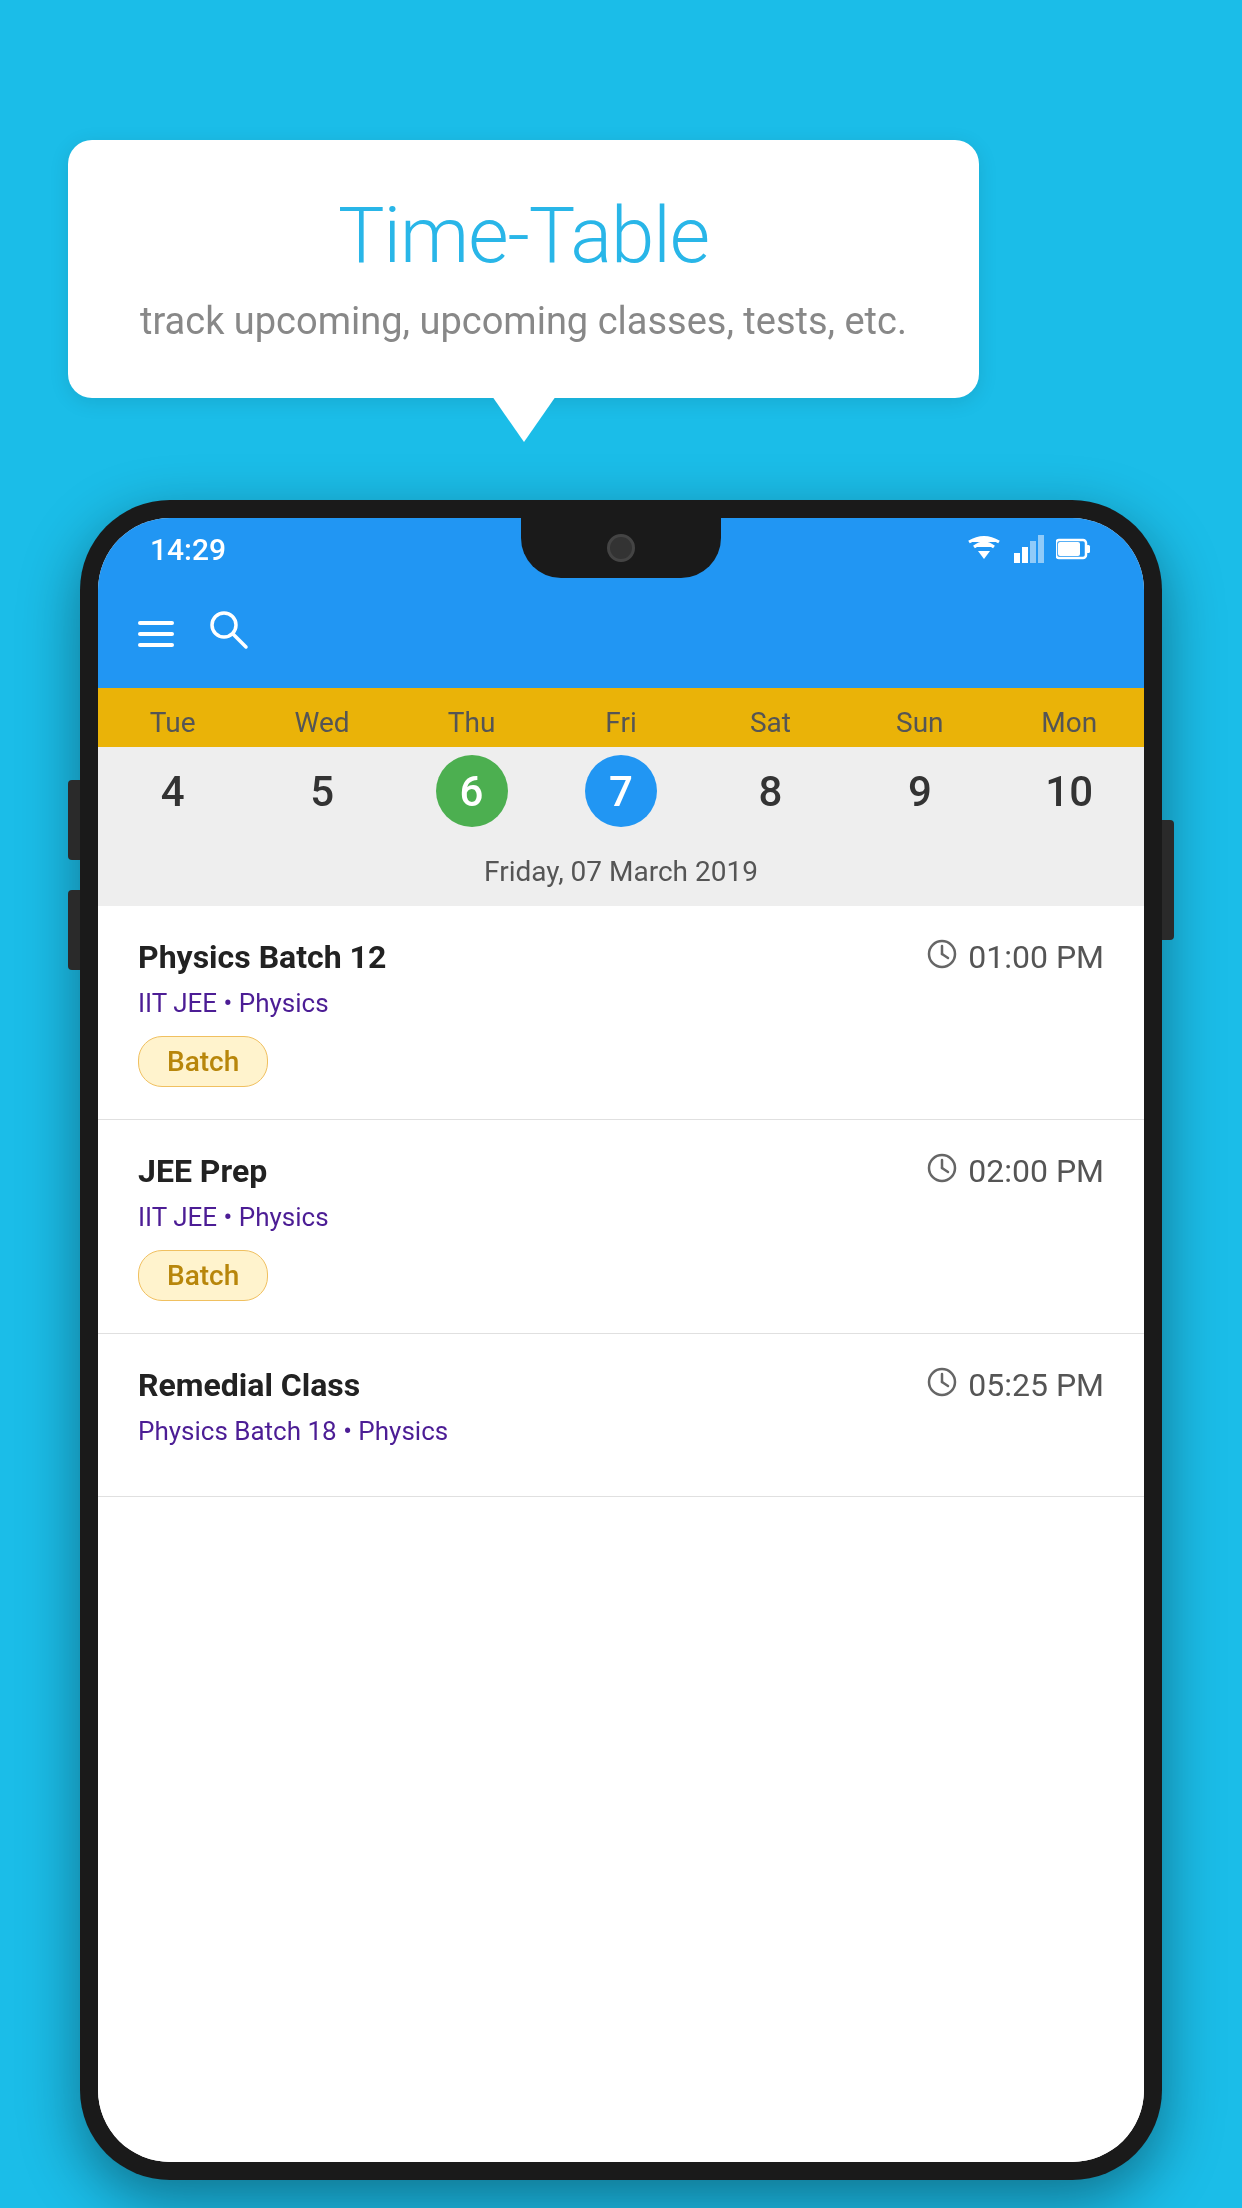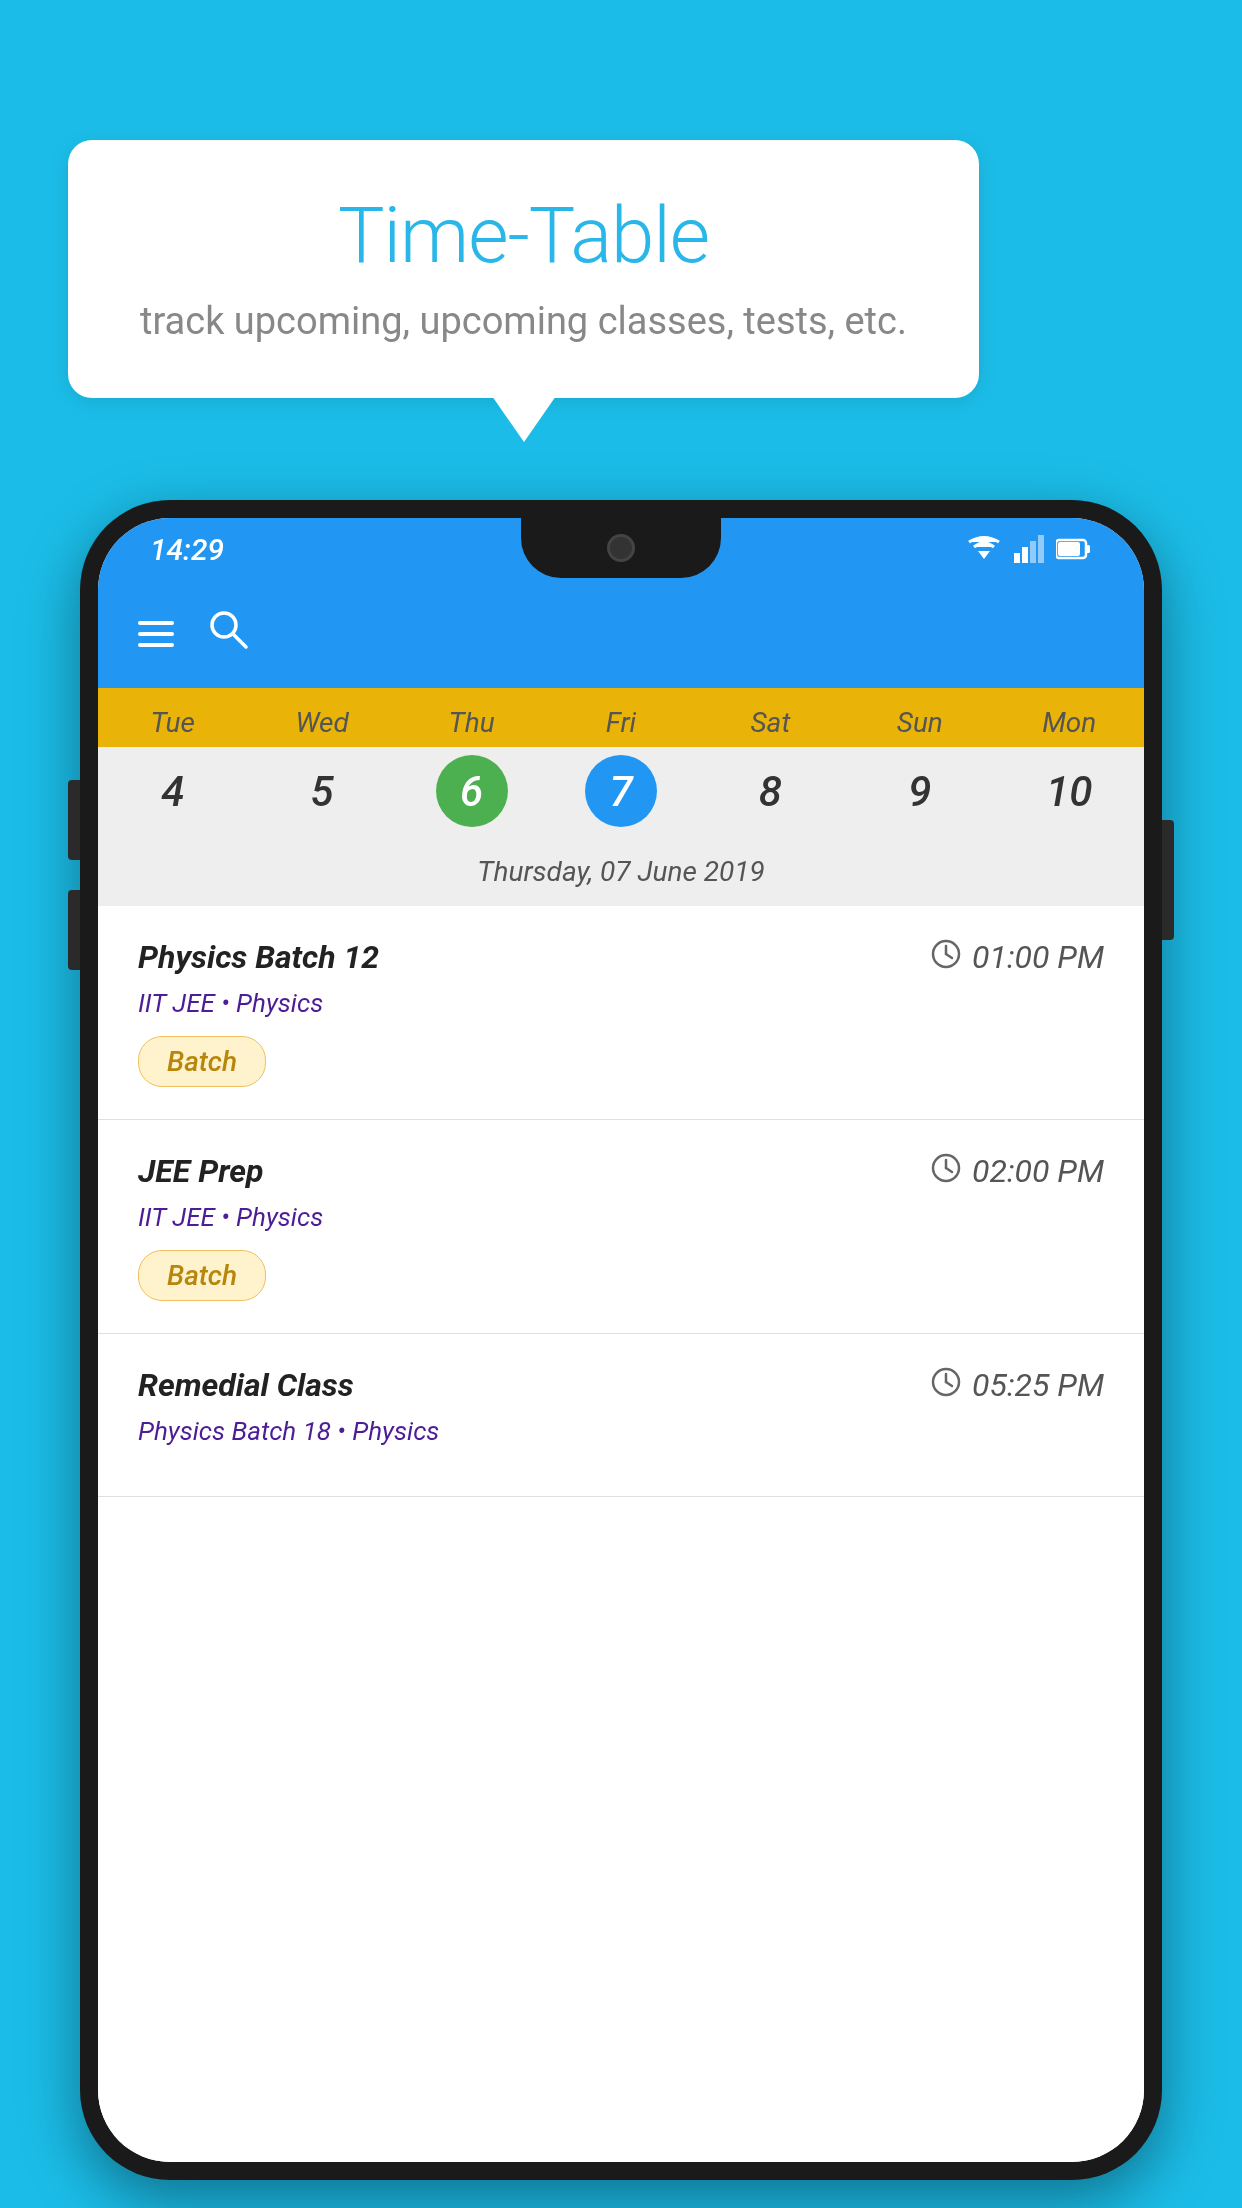--- a/index.html
+++ b/index.html
@@ -58,21 +58,20 @@
       font-weight: 400;
     }
 
     
     .phone-container {
       position: absolute;
       top: 500px;
       left: 80px;
       width: 1082px;
       height: 1680px;
-      font-style: italic;
     }
 
     .phone-frame {
       width: 100%;
       height: 100%;
       background: #1a1a1a;
       border-radius: 90px;
       position: relative;
       padding: 18px;
       box-shadow: 0 20px 60px rgba(0,0,0,0.4);
@@ -415,21 +414,21 @@
           <div class="day-num-cell">
               <span>8</span>
             </div>
           <div class="day-num-cell">
               <span>9</span>
             </div>
           <div class="day-num-cell">
               <span>10</span>
             </div>
         </div>
-        <div class="selected-date-label">Thursday, 07 June 2019</div>
+        <div class="selected-date-label">Friday, 07 March 2019</div>
       </div>
 
       <div class="event-list">
 
         <div class="event-item">
           <div class="event-header">
             <span class="event-name">Physics Batch 12</span>
             <span class="event-time">
               <svg width="32" height="32" viewBox="0 0 32 32">
                 <circle cx="16" cy="16" r="13" stroke="#666" stroke-width="2.5" fill="none"></circle>

